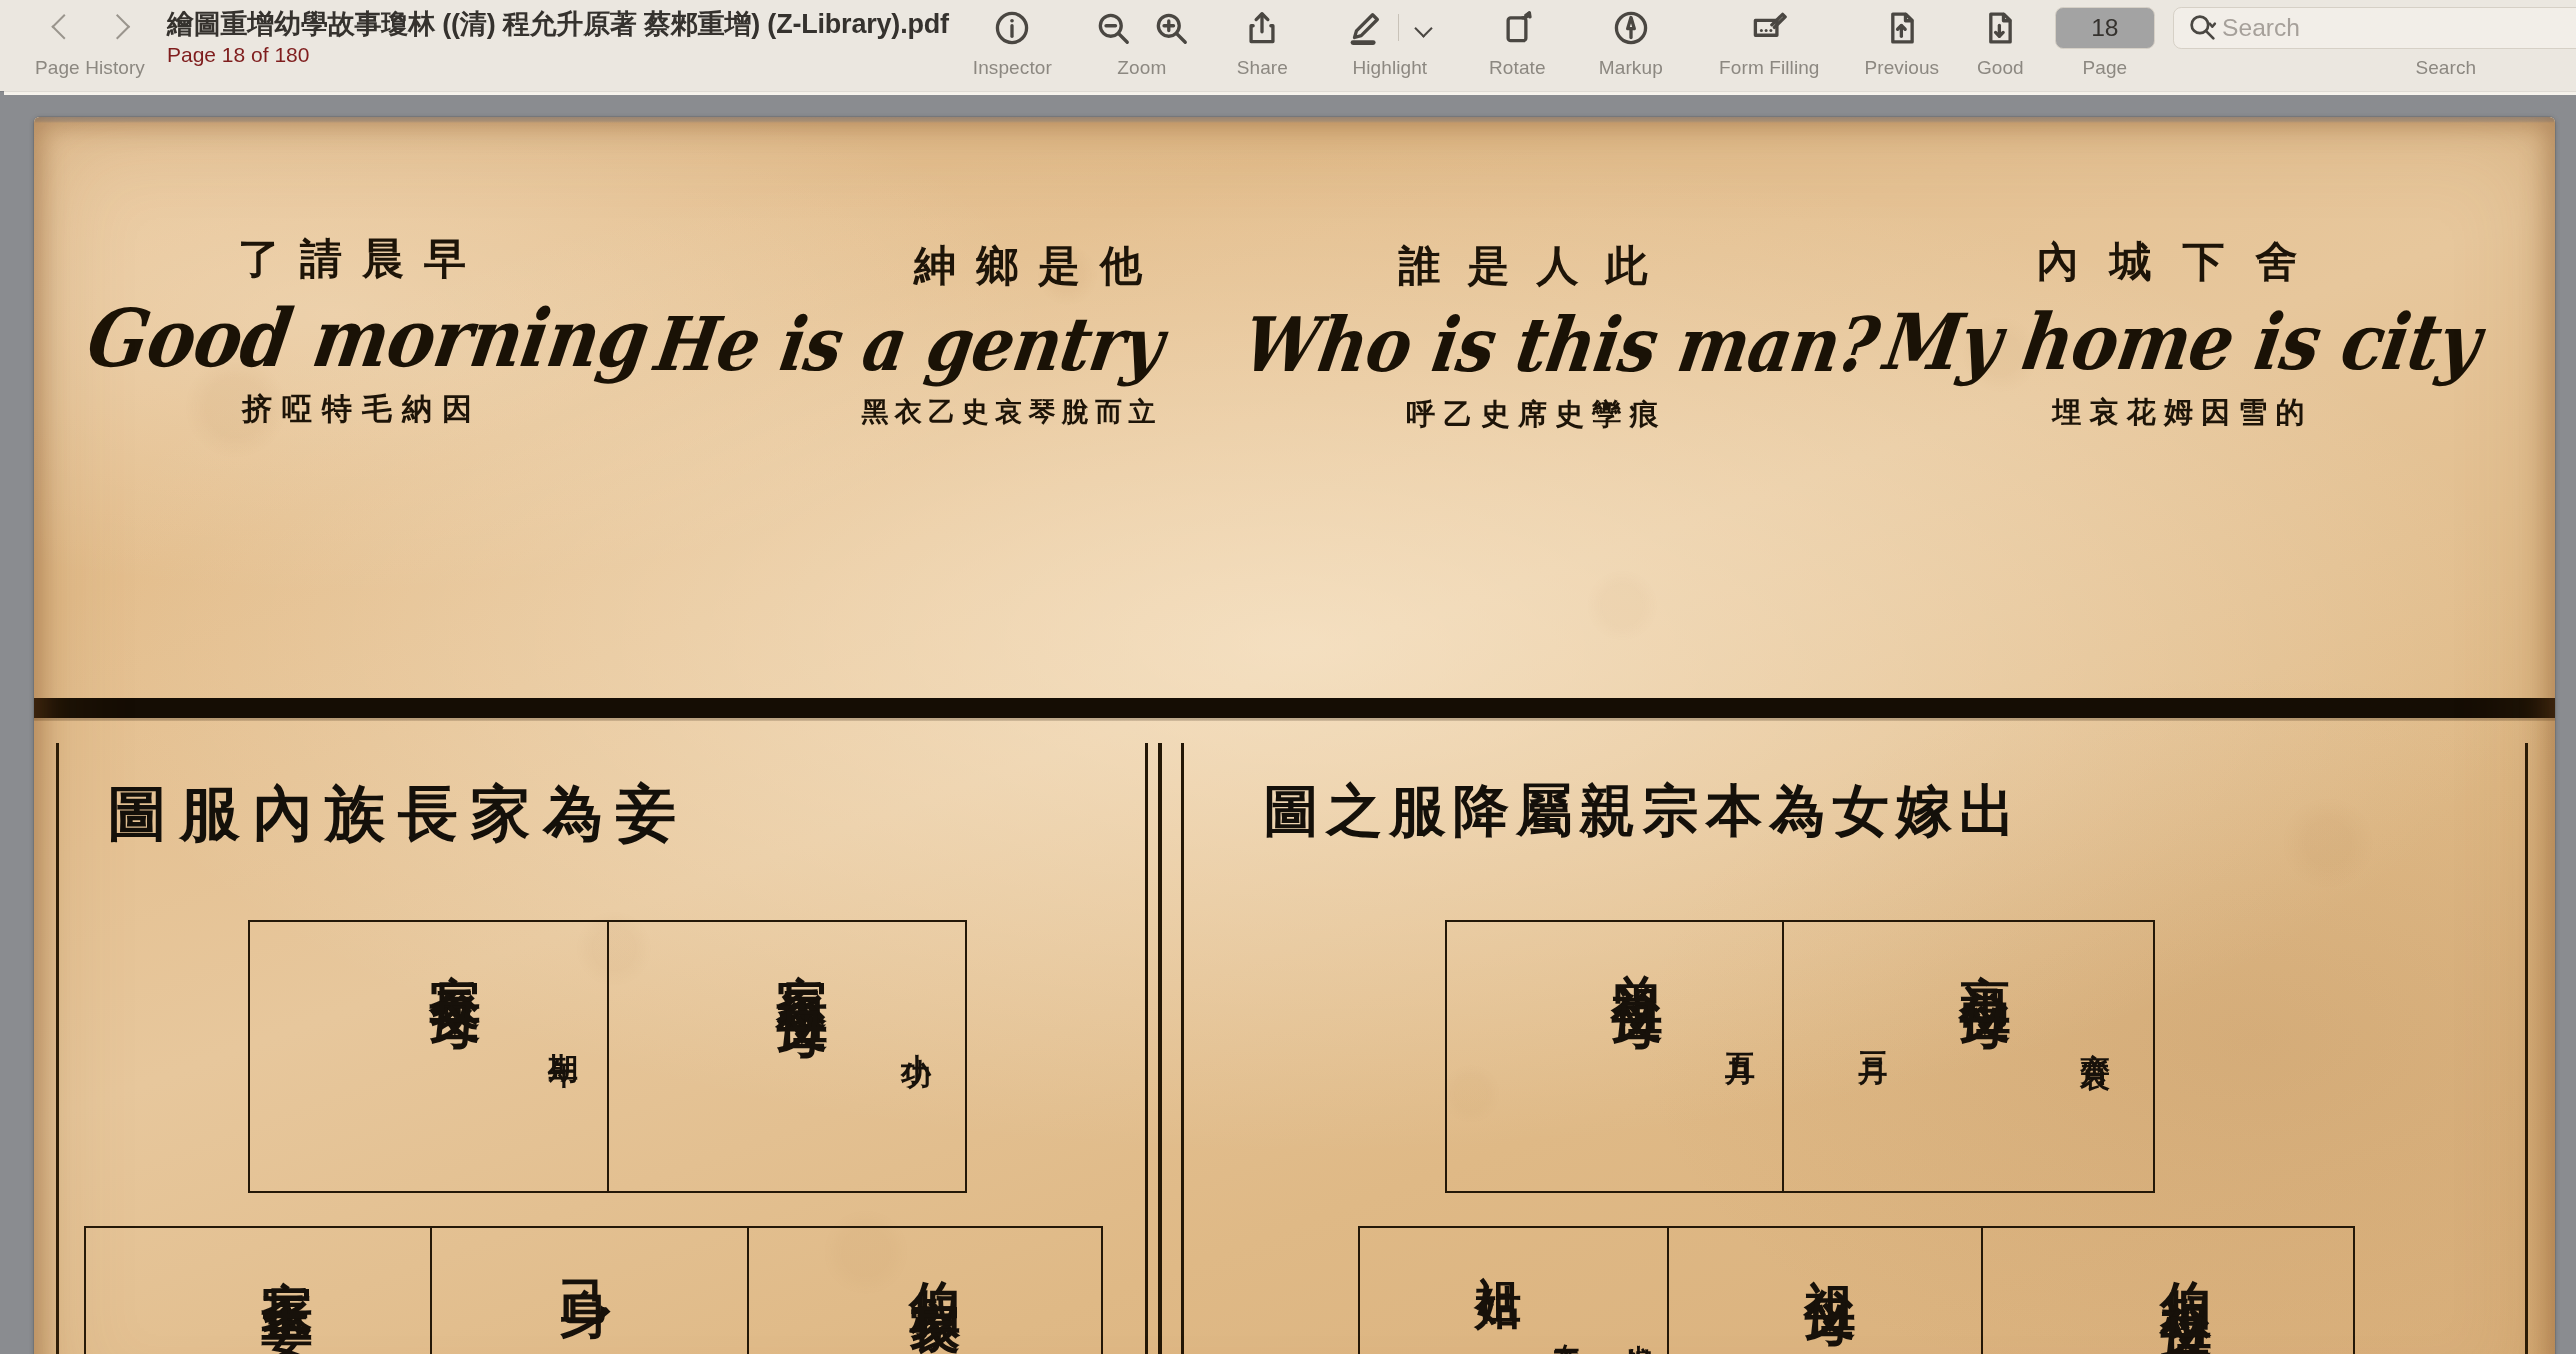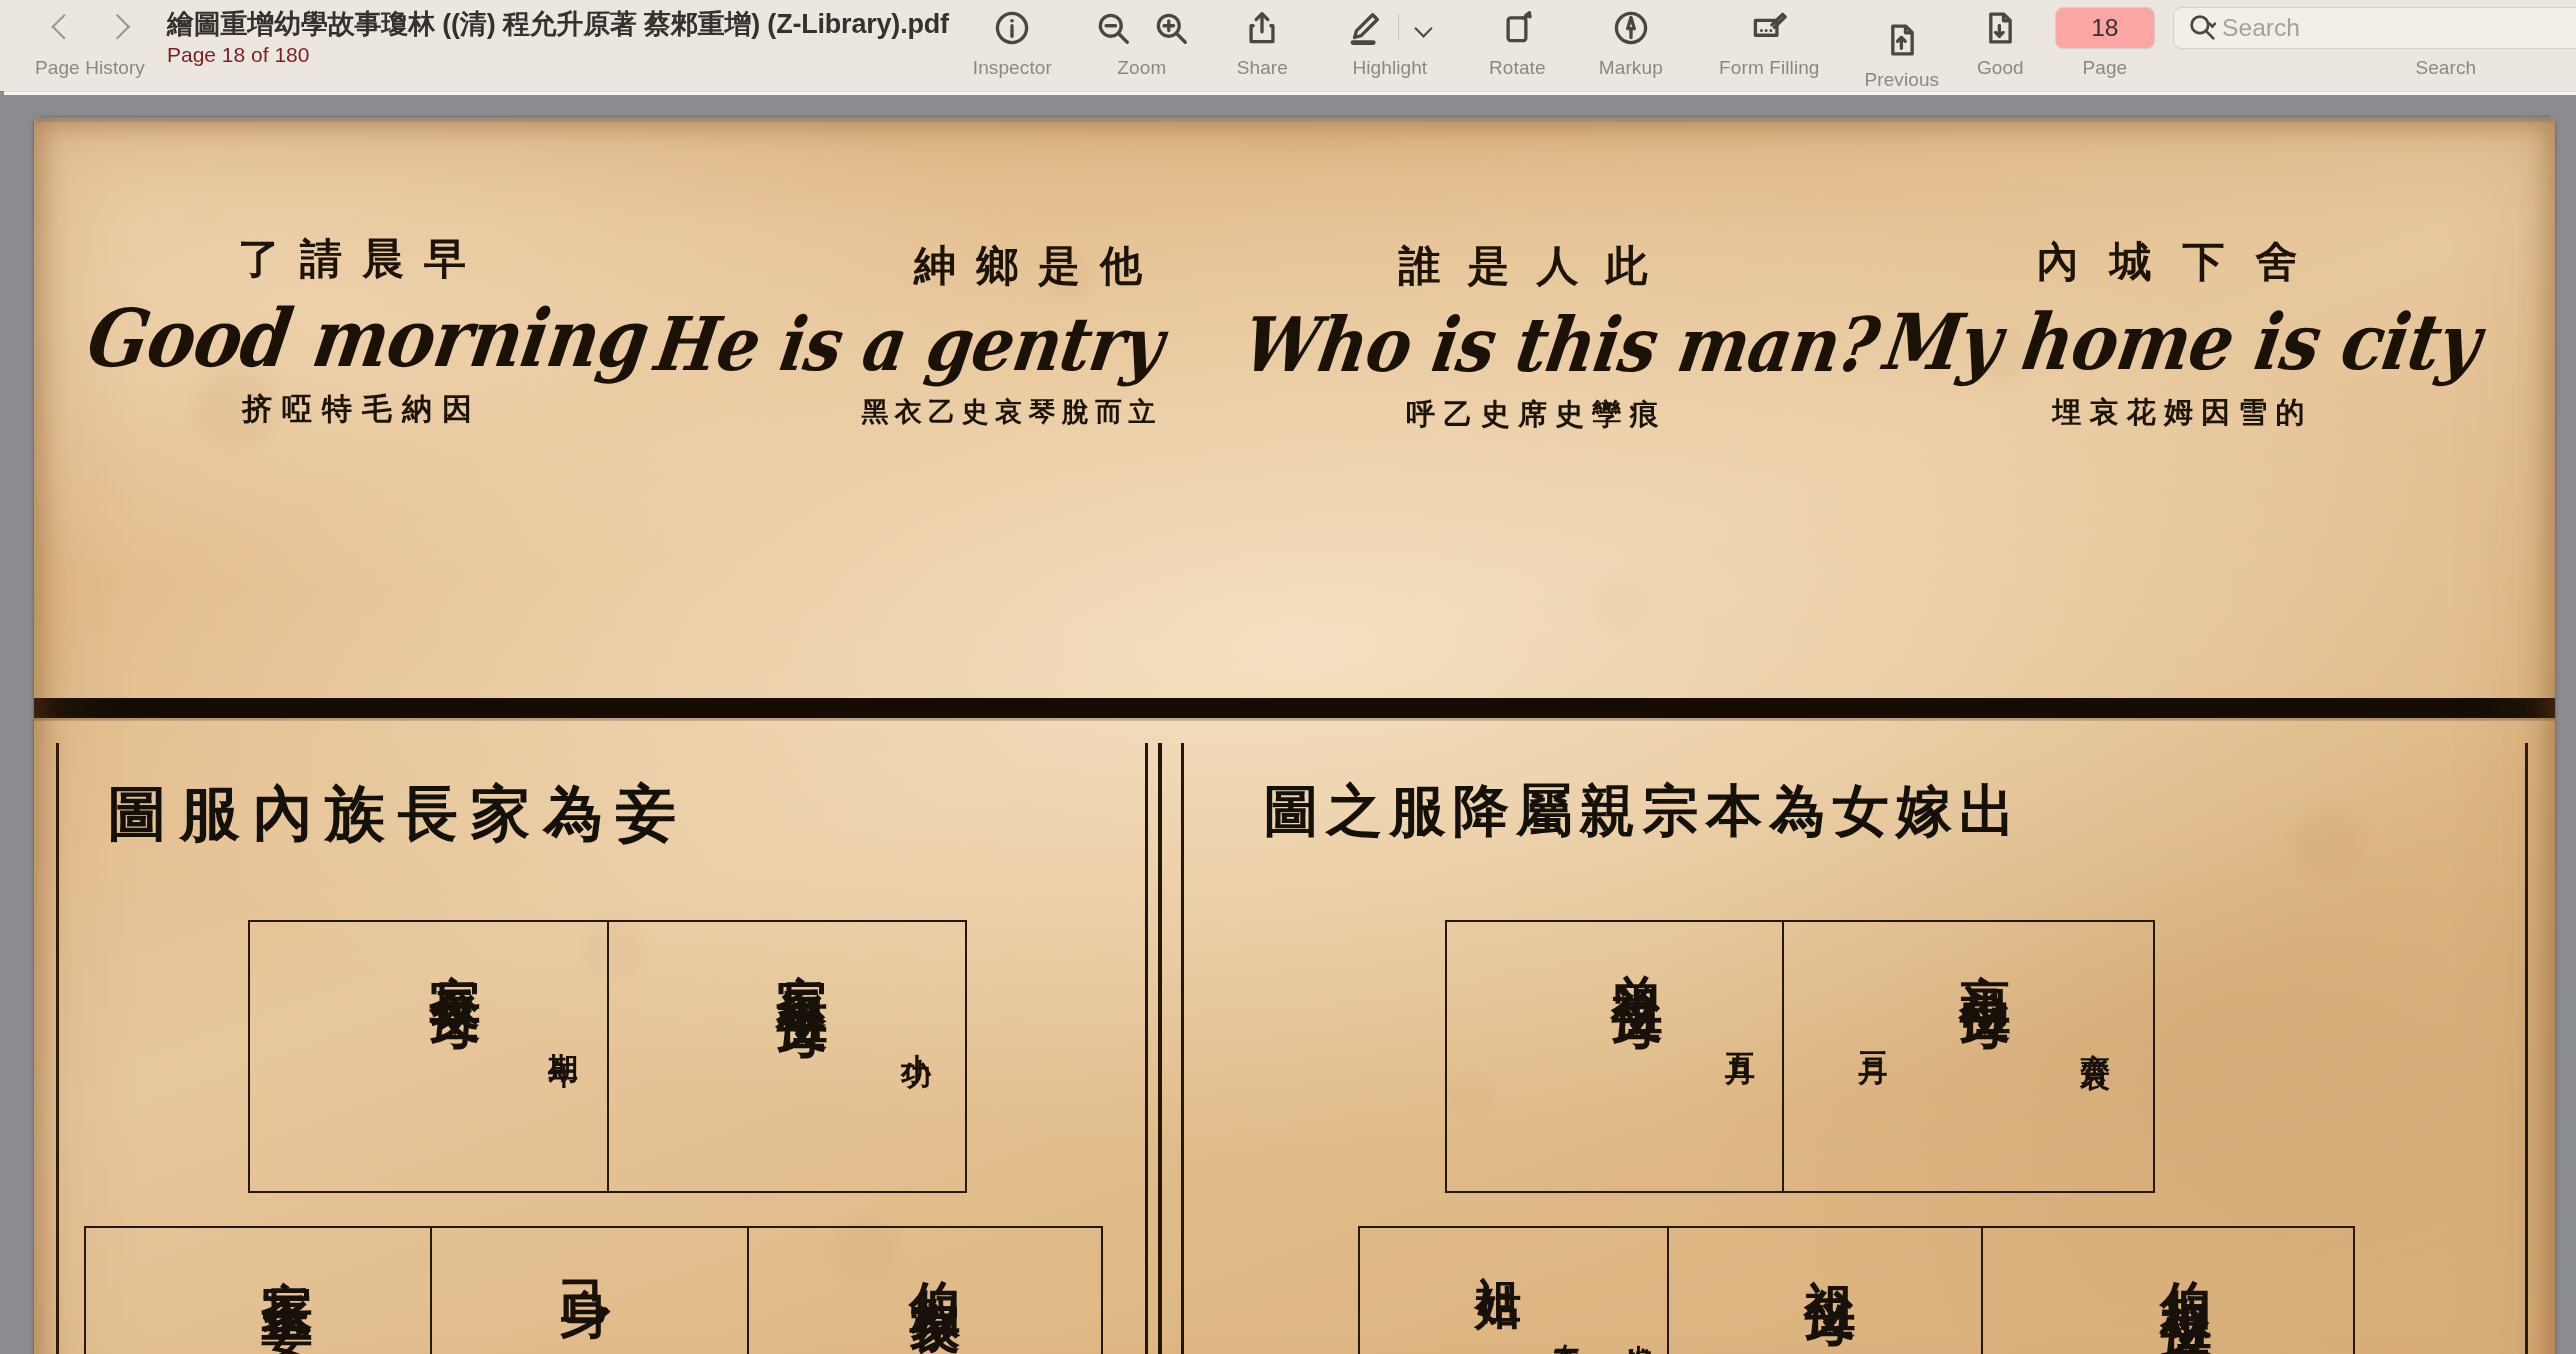--- a/index.html
+++ b/index.html
@@ -51,36 +51,36 @@
 
   #grp-inspector{ width:127px; }
   #grp-zoom{ width:132px; }
   #grp-zoom .tb-icons{ gap:20px; }
   #grp-share{ width:109px; }
   #grp-highlight{ width:146px; }
   #grp-highlight .tb-icons{ gap:9px; }
   #grp-rotate{ width:109px; }
   #grp-markup{ width:118px; }
   #grp-form{ width:159px; }
-  #grp-prev{ width:106px;margin-top:12px; }
+  #grp-prev{ width:106px; }
   #grp-next{ width:91px; }
   #grp-page{ width:118px; }
   #grp-search{ width:564px; }
 
   .vdiv{ width:0.9px; height:27px; background:#c8c2b8; margin:0 5.5px; }
   .caret{ width:20px; height:20px; position:relative; }
   .caret:before{
     content:""; position:absolute; left:3.6px; top:4.6px; width:11px; height:11px;
     border-right:2.2px solid #4a4742; border-bottom:2.2px solid #4a4742;
     transform:rotate(45deg);
   }
 
   .pagebox{
     width:100px; height:42px; border:0.9px solid #d6d0c6; border-radius:8.2px;
-    background:#fca5a5; display:flex; align-items:center; justify-content:center;
+    background:#a3a3a3; display:flex; align-items:center; justify-content:center;
     font-size:24.6px; color:#35322e;
   }
   .searchbox{
     width:546px; height:42px; border:0.9px solid #d6d0c6; border-radius:8.2px;
     background:#f2eee8; display:flex; align-items:center; padding:0 12.7px; gap:4.6px;
   }
   .searchbox .sph{ font-size:24.6px; color:#a6a09a; }
 
   
   #viewer{

